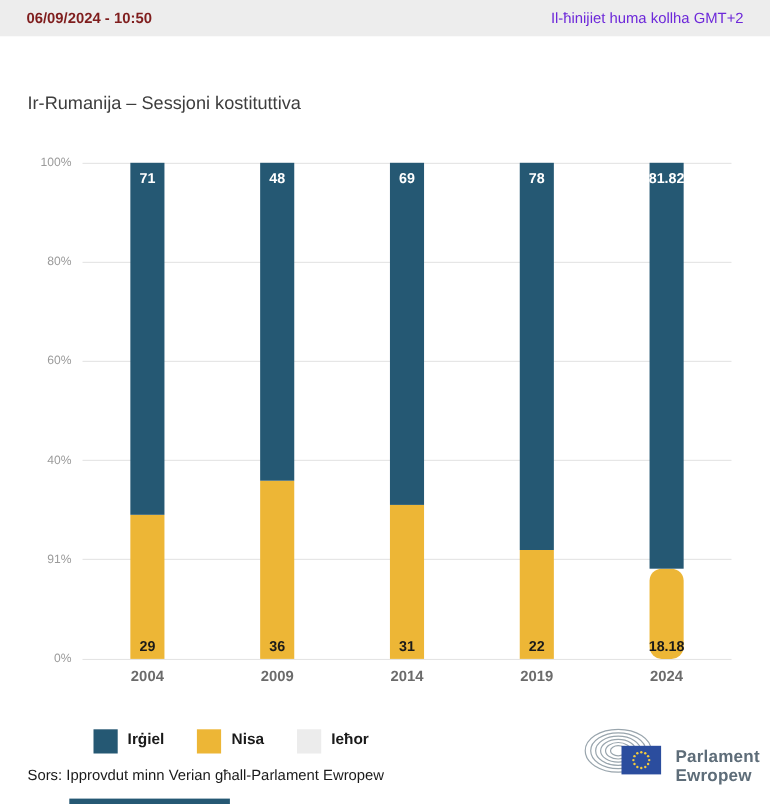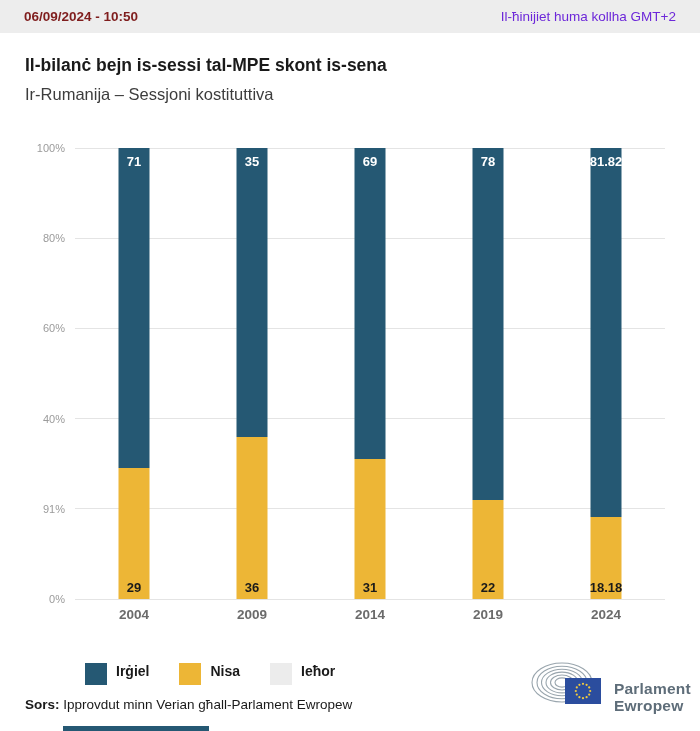--- a/index.html
+++ b/index.html
@@ -44,41 +44,40 @@
   .xaxis { position:absolute; left:75px; top:607px; width:590px; height:20px; }
   .xlabel {
     position:absolute; top:0; width:20%; text-align:center;
     font-size:13.5px; font-weight:bold; color:#6b6b6b;
   }
   .legend { position:absolute; left:85px; top:663px; display:flex; align-items:center; gap:30px; }
   .legend-item { display:flex; align-items:flex-start; gap:9px; }
   .legend-swatch { width:22px; height:22px; }
   .legend-label { font-size:14px; font-weight:bold; color:#1a1a1a; }
   .source { position:absolute; left:25px; top:697px; font-size:13.5px; color:#1a1a1a; }
-  .source b { font-weight:bold; }
+  .source b { font-weight:normal; }
   .logo { position:absolute; left:531px; top:654px; display:flex; align-items:center; }
   .logo-text {
     margin-left:7px; font-size:15.5px; font-weight:bold;
     color:#5e6d79; line-height:17px; letter-spacing:0.2px;margin-top:26px;
   }
   .partial-strip {
     position:absolute; left:63px; top:726px; width:146px; height:5px; background:#255873;
   }
 </style>
 </head>
 <body>
 
 <div class="page">
 
   <header class="topbar">
     <span class="topbar-date">06/09/2024 - 10:50</span>
     <span class="topbar-tz">Il-ħinijiet huma kollha GMT+2</span>
   </header>
 
-  <h1 class="title">Il-bilanċ bejn is-sessi tal-MPE skont is-sena</h1>
   <div class="subtitle">Ir-Rumanija – Sessjoni kostituttiva</div>
 
   <div class="yaxis" id="yaxis">
       <div class="ytick" style="top: 100%;">0%</div>
       <div class="ytick" style="top: 80%;">91%</div>
       <div class="ytick" style="top: 60%;">40%</div>
       <div class="ytick" style="top: 40%;">60%</div>
       <div class="ytick" style="top: 20%;">80%</div>
       <div class="ytick" style="top: 0%;">100%</div>
     </div>
@@ -98,21 +97,21 @@
             <div class="bar-label pos-top">71</div>
           </div>
         </div>
       </div>
       <div class="slot" style="left: 20%;">
         <div class="bar">
           <div class="seg" style="bottom: 0px; height: 36%; background: rgb(237, 182, 54);">
             <div class="bar-label pos-bottom">36</div>
           </div>
           <div class="seg" style="bottom: 36%; height: 64%; background: rgb(37, 88, 115);">
-            <div class="bar-label pos-top">35</div>
+            <div class="bar-label pos-top">48</div>
           </div>
         </div>
       </div>
       <div class="slot" style="left: 40%;">
         <div class="bar">
           <div class="seg" style="bottom: 0px; height: 31%; background: rgb(237, 182, 54);">
             <div class="bar-label pos-bottom">31</div>
           </div>
           <div class="seg" style="bottom: 31%; height: 69%; background: rgb(37, 88, 115);">
             <div class="bar-label pos-top">69</div>
@@ -124,21 +123,21 @@
           <div class="seg" style="bottom: 0px; height: 22%; background: rgb(237, 182, 54);">
             <div class="bar-label pos-bottom">22</div>
           </div>
           <div class="seg" style="bottom: 22%; height: 78%; background: rgb(37, 88, 115);">
             <div class="bar-label pos-top">78</div>
           </div>
         </div>
       </div>
       <div class="slot" style="left: 80%;">
         <div class="bar">
-          <div class="seg" style="bottom: 0px; height: 18.18%; background: rgb(237, 182, 54);">
+          <div class="seg" style="bottom: 0px; height: 18.18%; background: rgb(237, 182, 54); border-radius: 11px;">
             <div class="bar-label pos-bottom">18.18</div>
           </div>
           <div class="seg" style="bottom: 18.18%; height: 81.82%; background: rgb(37, 88, 115);">
             <div class="bar-label pos-top">81.82</div>
           </div>
         </div>
       </div>
     </div>
   <div class="xaxis" id="xaxis">
       <div class="xlabel" style="left: 0%;">2004</div>

